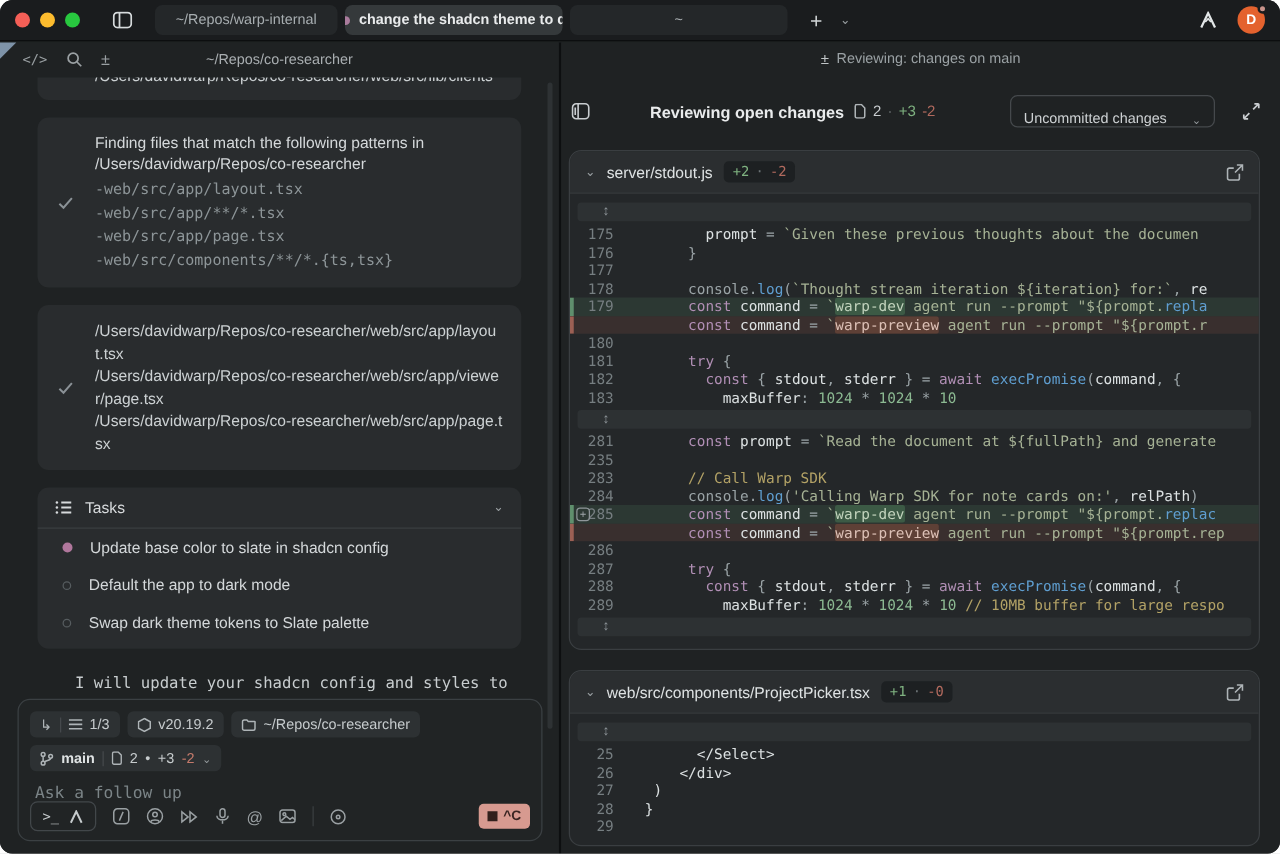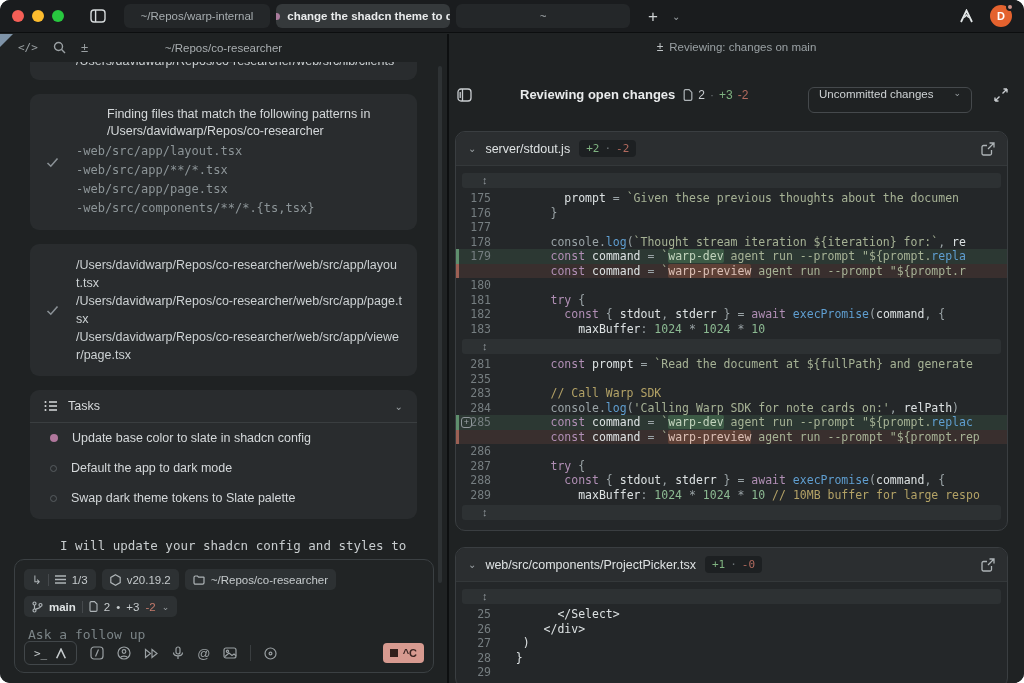--- a/index.html
+++ b/index.html
@@ -40,21 +40,21 @@
   .lh-icon{display:flex;align-items:center;z-index:2;}
   .code-glyph{font-family:"DejaVu Sans Mono",monospace;font-size:11px;}
   
   .lcontent{position:absolute;top:28px;left:0;right:0;bottom:130px;overflow:hidden;padding:0 30px;}
   .lscrollbar{position:absolute;right:5px;top:32px;bottom:100px;width:4px;background:#2e3234;border-radius:2px;}
   .block{background:#292c2e;border-radius:9px;padding:12px 14px 12px 14px;margin-bottom:14px;
     display:flex;gap:16px;font-size:12.5px;line-height:17px;color:#ccd1d3;}
   .block .bicon{flex:none;width:16px;display:flex;align-items:center;justify-content:center;color:#8a9196;}
   .block.clipped{margin-top:-12px;padding-top:2px;padding-bottom:10px;color:#9aa0a3;}
   .mono{font-family:"DejaVu Sans Mono",monospace;font-size:12px;color:#8d9598;line-height:19px;}
-  .findtitle{color:#d4d8da;margin-bottom:2px;margin-left:31px;}
+  .findtitle{color:#d4d8da;margin-bottom:2px;}
   .pathline{color:#ccd1d3;line-height:18px;word-break:break-all;}
   .tasks{background:#292c2e;border-radius:9px;margin-bottom:14px;overflow:hidden;}
   .tasks-h{display:flex;align-items:center;gap:10px;padding:9px 14px;font-size:12.5px;color:#d7dadc;
     border-bottom:1px solid #3a3e40;}
   .tasks-h .sp{flex:1;}
   .task-row{display:flex;align-items:center;gap:14px;padding:8px 14px 8px 20px;font-size:12.5px;color:#d4d8da;}
   .task-row:first-of-type{padding-top:12px;}
   .task-row:last-of-type{padding-bottom:14px;}
   .dot-active{width:8px;height:8px;border-radius:50%;background:#b0779c;flex:none;}
   .dot-todo{width:7px;height:7px;border-radius:50%;border:1.5px solid #565c5f;flex:none;}
@@ -81,21 +81,21 @@
     gap:5px;padding:0 7px;color:#3a2522;font-weight:bold;font-size:11px;}
   .stopsq{width:8px;height:8px;background:#33201c;}
   
   .rtop{height:26px;display:flex;align-items:center;justify-content:center;gap:6px;color:#9aa1a4;font-size:11.5px;}
   .rtop .pm{font-size:12px;color:#c0c5c7;}
   .rheader{display:flex;align-items:center;gap:8px;padding:16px 16px 14px 8px;}
   .rh-title{font-size:13px;font-weight:bold;color:#e9ebec;padding-left:40px;}
   .rh-meta{display:flex;align-items:center;gap:5px;font-size:12px;color:#c9cdd0;}
   .green{color:#7fb280;} .red{color:#b26a5e;} .dim{color:#6c7376;}
   .dropdown{margin-left:auto;height:26px;border:1px solid #45494c;border-radius:6px;display:flex;
-    align-items:flex-start;gap:20px;padding:0 10px;font-size:11.5px;color:#ced2d4;margin-top:11px;}
+    align-items:flex-end;gap:20px;padding:0 10px;font-size:11.5px;color:#ced2d4;}
   .dd-chev{font-size:9px;color:#9aa0a3;}
   .expand-btn{margin-left:14px;color:#c9cdd0;display:flex;}
   .card{margin:4px 16px 16px 6px;border:1px solid #3a3e41;border-radius:10px;background:#242729;overflow:hidden;}
   .card-h{height:34px;display:flex;align-items:center;gap:9px;padding:0 12px;background:#2b2e30;
     border-bottom:1px solid #34383a;}
   .ch-chev{color:#9aa0a3;font-size:10px;}
   .fname{font-size:12.5px;color:#dee2e3;}
   .fbadge{background:#1d2022;border-radius:4px;padding:2px 7px;font-size:11px;
     font-family:"DejaVu Sans Mono",monospace;display:flex;gap:5px;}
   .openic{margin-left:auto;color:#aeb4b7;display:flex;}
@@ -203,22 +203,22 @@
         </div>
 
         <div class="block">
           <span class="bicon">
             <svg width="13" height="11" viewBox="0 0 13 11" fill="none" stroke="currentColor" stroke-width="1.6">
               <path d="M1.5 6 L4.8 9.2 L11.5 1.5"></path>
             </svg>
           </span>
           <div>
             <div class="pathline">/Users/davidwarp/Repos/co-researcher/web/src/app/layout.tsx</div>
+            <div class="pathline">/Users/davidwarp/Repos/co-researcher/web/src/app/viewer/page.tsx</div>
             <div class="pathline">/Users/davidwarp/Repos/co-researcher/web/src/app/page.tsx</div>
-            <div class="pathline">/Users/davidwarp/Repos/co-researcher/web/src/app/viewer/page.tsx</div>
           </div>
         </div>
 
         <div class="tasks">
           <div class="tasks-h">
             <span>
               <svg width="14" height="12" viewBox="0 0 14 12" fill="none" stroke="currentColor" stroke-width="1.5">
                 <circle cx="1.5" cy="2" r="1" fill="currentColor" stroke="none"></circle>
                 <circle cx="1.5" cy="6" r="1" fill="currentColor" stroke="none"></circle>
                 <circle cx="1.5" cy="10" r="1" fill="currentColor" stroke="none"></circle>

